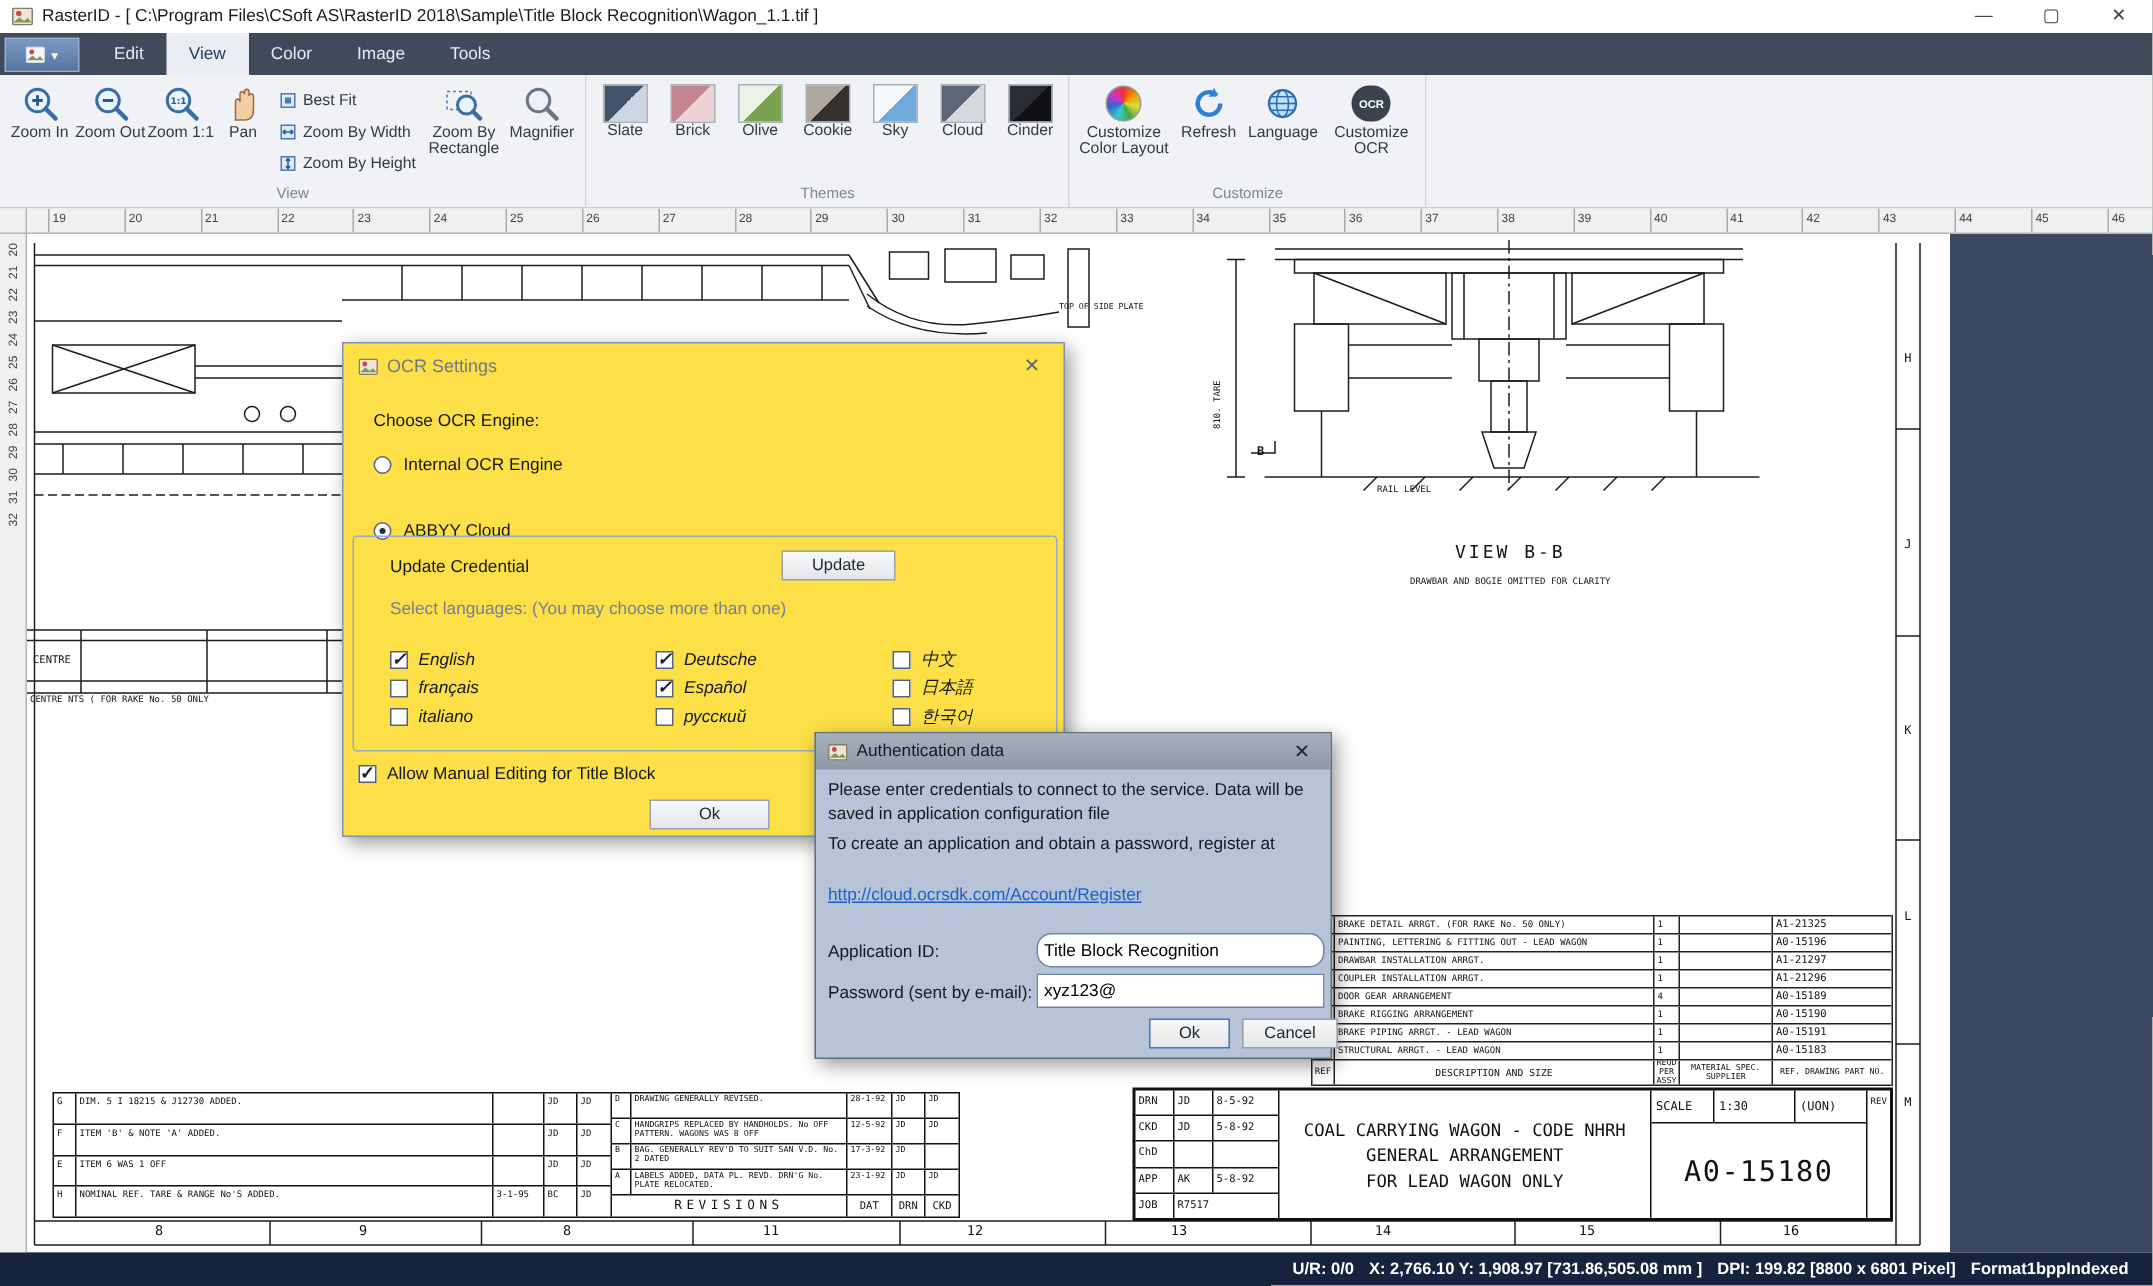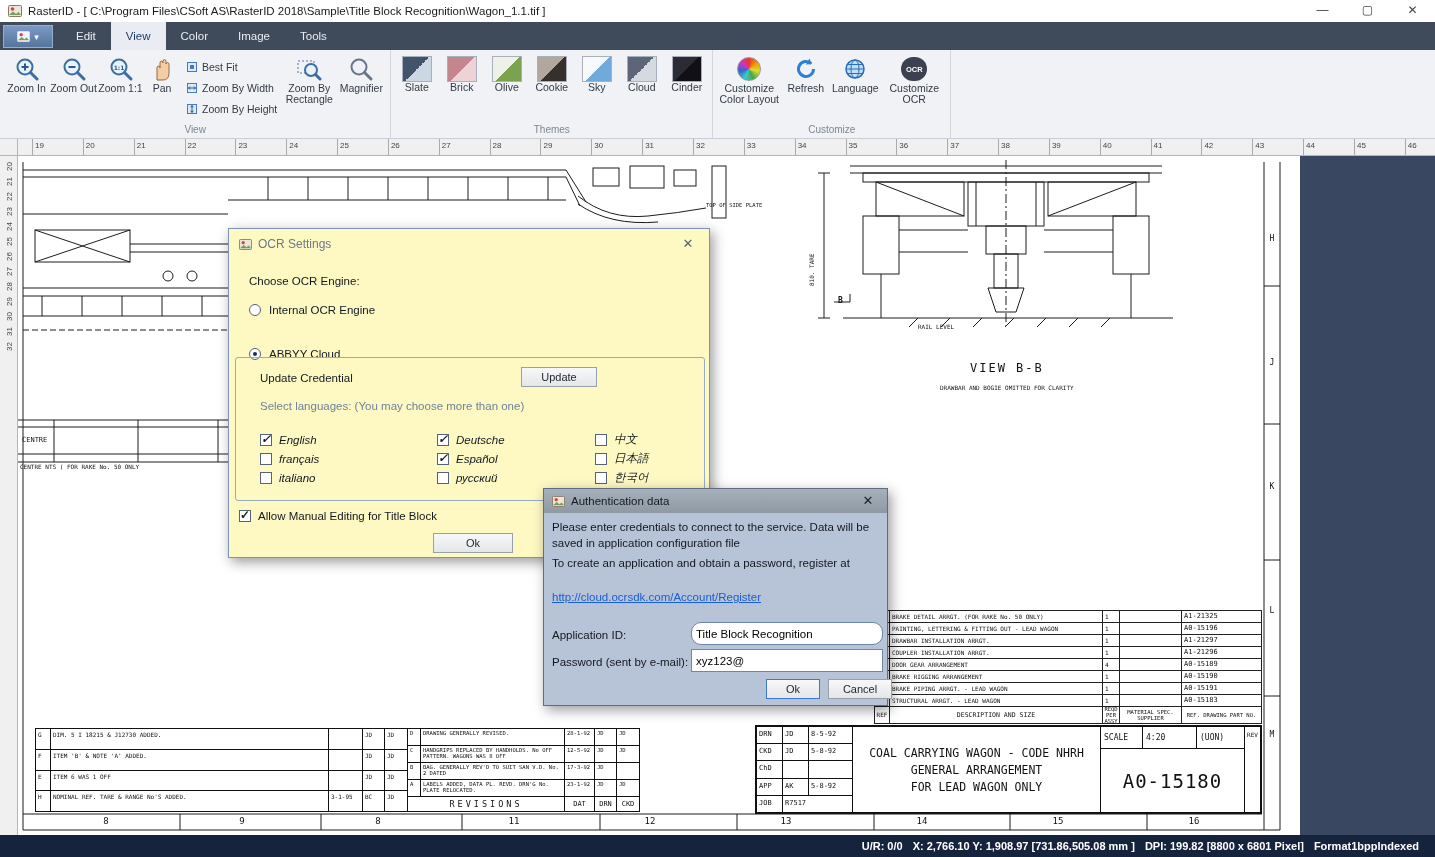--- a/index.html
+++ b/index.html
@@ -91,21 +91,21 @@
 .rr-head span:first-child{font-size:8.5px;letter-spacing:3px;}
 .rr-head span:last-child{border-right:none;}
 
 .gridnums{position:absolute;left:20px;top:660px;width:1224px;height:14px;display:flex;}
 .gridnums span{flex:1;text-align:center;font-size:9px;font-family:"DejaVu Sans Mono",monospace;color:#111;}
 .bletters{position:absolute;left:1246px;top:20px;width:16px;height:620px;display:flex;flex-direction:column;}
 .bletters span{flex:1;display:flex;align-items:center;justify-content:center;font-size:8px;font-family:"DejaVu Sans Mono",monospace;color:#111;}
 
 
 .dialog{position:absolute;box-shadow:3px 4px 12px rgba(0,0,0,.4);}
-.ocr-dialog{left:228px;top:228px;width:482px;height:330px;background:#fef9c3;border:1px solid #7d93b5;z-index:20;font-size:11.5px;color:#12181f;}
+.ocr-dialog{left:228px;top:228px;width:482px;height:330px;background:#fde047;border:1px solid #7d93b5;z-index:20;font-size:11.5px;color:#12181f;}
 .ocr-titlebar{position:absolute;left:0;top:0;right:0;height:30px;display:flex;align-items:center;gap:6px;padding:0 10px;color:#6d7888;font-size:12px;}
 .dlg-close{margin-left:auto;color:#5a6472;font-size:13px;width:22px;text-align:center;line-height:20px;}
 .ocr-pos{position:absolute;}
 .radio-row{display:flex;align-items:center;gap:8px;height:18px;}
 .radio{width:12px;height:12px;border:1px solid #54637a;border-radius:50%;background:#fff;position:relative;flex:none;}
 .radio.sel::after{content:"";position:absolute;left:3px;top:3px;width:4px;height:4px;border-radius:50%;background:#1d2e45;}
 .groupbox{position:absolute;left:6px;top:128px;width:470px;height:144px;border:1px solid #98aac4;border-radius:3px;}
 .gb-pos{position:absolute;}
 .muted{color:#71809a;}
 .btn{background:linear-gradient(#f8f8f8,#e4e6e8);border:1px solid #97a1ae;font-size:11px;color:#1d2430;display:flex;align-items:center;justify-content:center;font-family:"Liberation Sans",sans-serif;}
@@ -536,21 +536,21 @@
             </div>
         </div>
         <div class="tb-title">
           <span>COAL CARRYING WAGON - CODE NHRH</span>
           <span>GENERAL ARRANGEMENT</span>
           <span>FOR LEAD WAGON ONLY</span>
         </div>
         <div class="tb-scale">
           <div class="tb-scalerow">
             <span>SCALE</span>
-            <span>4:20</span>
+            <span>1:30</span>
             <span>(UON)</span>
           </div>
           <div class="tb-dno">A0-15180</div>
         </div>
         <div class="tb-rev">REV</div>
       </div>
 
       <div class="revs">
         <div class="rev-left">
 

